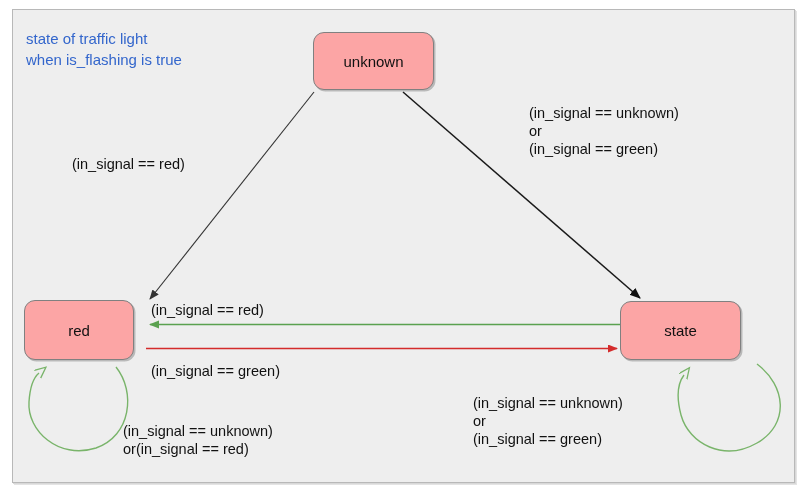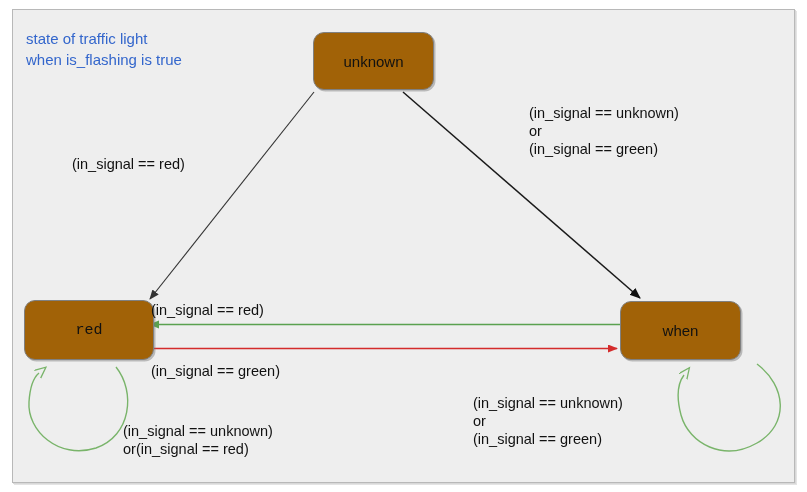--- a/index.html
+++ b/index.html
@@ -46,33 +46,33 @@
     top: 22px;
     color: #3366cc;
     font-size: 15px;
     line-height: 21px;
     white-space: pre;
     margin-top: 6px;
   }
   
   .state-node {
     position: absolute;
-    background: #a16207;
+    background: #fca5a5;
     border: 1.4px solid #808080;
     border-radius: 11px;
     box-sizing: border-box;
     display: flex;
     align-items: center;
     justify-content: center;
     font-size: 15px;
     color: #111111;
     box-shadow: 1.5px 1.5px 0 rgba(120,120,120,0.45);
   }
   #state-unknown { left: 313px; top: 32px;  width: 121px; height: 58px; }
-  #state-red     { left: 24px;  top: 300px; width: 130px; height: 60px; font-family: Liberation Mono, monospace; }
+  #state-red     { left: 24px;  top: 300px; width: 110px; height: 60px; }
   #state-green   { left: 620px; top: 301px; width: 121px; height: 59px; }
 
   
   .edge-label {
     position: absolute;
     font-size: 14.5px;
     line-height: 18px;
     color: #111111;
     white-space: pre;
   }
@@ -127,21 +127,21 @@
 
   <div id="state-unknown" class="state-node">
     <span>unknown</span>
   </div>
 
   <div id="state-red" class="state-node">
     <span>red</span>
   </div>
 
   <div id="state-green" class="state-node">
-    <span>when</span>
+    <span>state</span>
   </div>
 
   <div id="label-unknown-to-red" class="edge-label">(in_signal == red)</div>
 
   <div id="label-unknown-to-green" class="edge-label">(in_signal == unknown)
 or
 (in_signal == green)</div>
 
   <div id="label-green-to-red" class="edge-label">(in_signal == red)</div>
 

